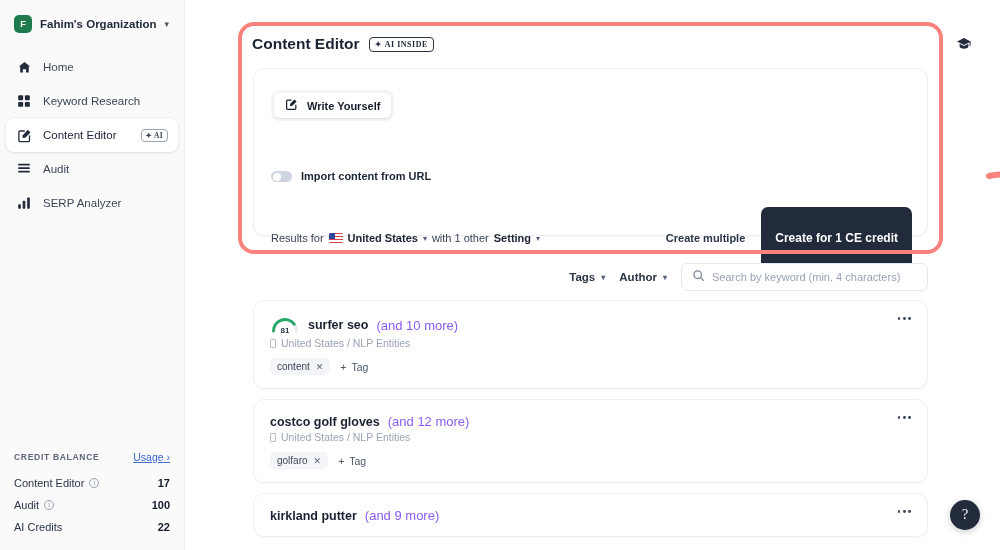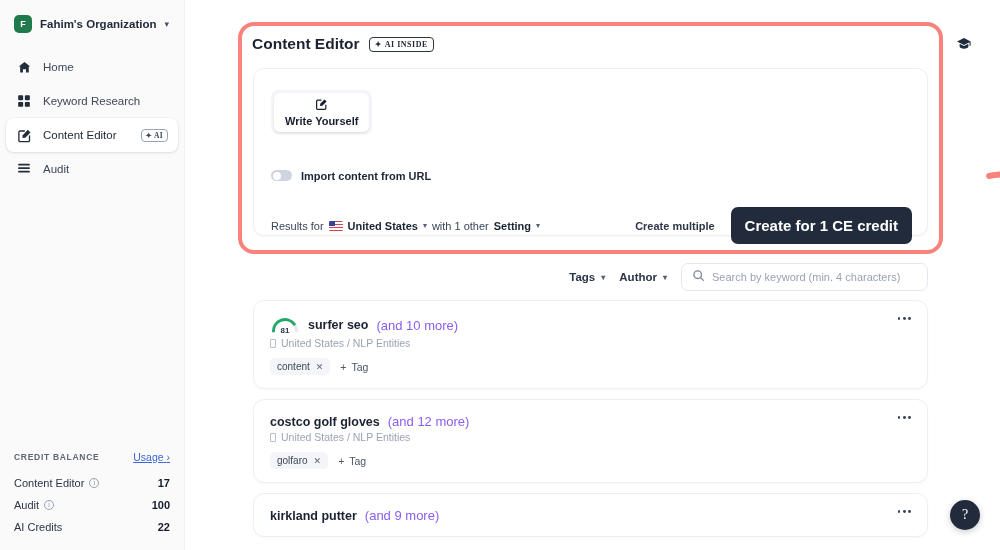--- a/index.html
+++ b/index.html
@@ -118,42 +118,42 @@
     width: 675px; height: 168px;
     background: #fff; border: 1px solid #edeff3; border-radius: 11px;
     box-shadow: 0 1px 2px rgba(16,24,40,.04);
   }
   .seg {
     position: absolute; left: 17px; top: 21px;
     display: flex; background: #f4f5f8; border-radius: 8px; padding: 3px;
     gap: 2px;
   }
   .seg-btn {
-    display: flex; align-items: center; gap: 2px;
+    display: flex; align-items: center; gap: 9px;
     font-size: 11px; color: #39435a; cursor: pointer;
-    padding: 5px 11px; border-radius: 6px; flex-direction: column;
+    padding: 5px 11px; border-radius: 6px;
   }
   .seg-btn.on { background: #fff; color: #161e2d; font-weight: bold;
                 box-shadow: 0 1px 2px rgba(16,24,40,.10); }
 
   .kw-input {
     position: absolute; left: 17px; top: 58px;
     width: 641px; height: 30px;
     border: 1.6px solid #a68cdb; border-radius: 7px;
     background: #fff;
     outline: none; padding: 0 12px;
     font-family: "Liberation Sans", sans-serif; font-size: 11px;
     color: #1b2333;
     box-shadow: 0 0 0 2px rgba(166,140,219,.14);
   }
   .kw-input::placeholder { color: #9aa3b4; }
 
   .toggle-row {
     position: absolute; left: 17px; top: 101px;
-    display: flex; align-items: flex-start; gap: 9px; cursor: pointer;
+    display: flex; align-items: flex-end; gap: 9px; cursor: pointer;
   }
   .tog {
     width: 21px; height: 11px; border-radius: 6px; background: #cfd5e0;
     position: relative; flex: 0 0 21px;
   }
   .tog::after {
     content: ""; position: absolute; left: 1.5px; top: 1.5px;
     width: 8px; height: 8px; border-radius: 50%; background: #fff;
   }
   .toggle-lbl { font-size: 11px; color: #1e2736; font-weight: bold; }
@@ -175,21 +175,21 @@
   }
   .bold-link { font-weight: bold; color: #1b2333; cursor: pointer; }
   .chev-sm { font-size: 8px; color: #55607a; }
 
   .create-multiple {
     margin-left: auto; font-size: 11px; color: #2b3547;
     font-weight: bold; cursor: pointer; margin-right: 16px;
   }
   .create-btn {
     background: #222b3c; color: #fff; border: none; border-radius: 7px;
-    font-size: 15px; font-weight: bold; padding: 10px 14px; cursor: pointer;
+    font-size: 12px; font-weight: bold; padding: 24px 14px; cursor: pointer;
     font-family: "Liberation Sans", sans-serif;
   }
 
   .arrow-anno { position: absolute; left: 800px; top: 168px; z-index: 6;
                 pointer-events: none; }
 
   
   .filters {
     position: absolute; right: 72px; top: 263px;
     display: flex; align-items: center; gap: 14px;
@@ -307,20 +307,30 @@
       <span class="nav-ico">
         <svg width="14" height="14" viewBox="0 0 24 24" fill="currentColor">
             <rect x="2" y="3" width="20" height="3.2" rx="1.2"></rect>
             <rect x="2" y="9" width="20" height="3.2" rx="1.2"></rect>
             <rect x="2" y="15" width="20" height="3.2" rx="1.2"></rect>
           </svg>
       </span>
       <span class="nav-label">Audit</span>
     </div>
 
+    <div class="nav-item">
+      <span class="nav-ico">
+        <svg width="14" height="14" viewBox="0 0 24 24" fill="currentColor">
+            <rect x="2" y="14" width="4.6" height="8" rx="1.3"></rect>
+            <rect x="9.7" y="8" width="4.6" height="14" rx="1.3"></rect>
+            <rect x="17.4" y="2.5" width="4.6" height="19.5" rx="1.3"></rect>
+          </svg>
+      </span>
+      <span class="nav-label">SERP Analyzer</span>
+    </div>
 
   </nav>
 
   <div class="credits">
     <div class="credits-head">
       <span class="credits-title">CREDIT BALANCE</span>
       <span class="credits-usage">
         <span>Usage</span>
         <span>›</span>
       </span>

